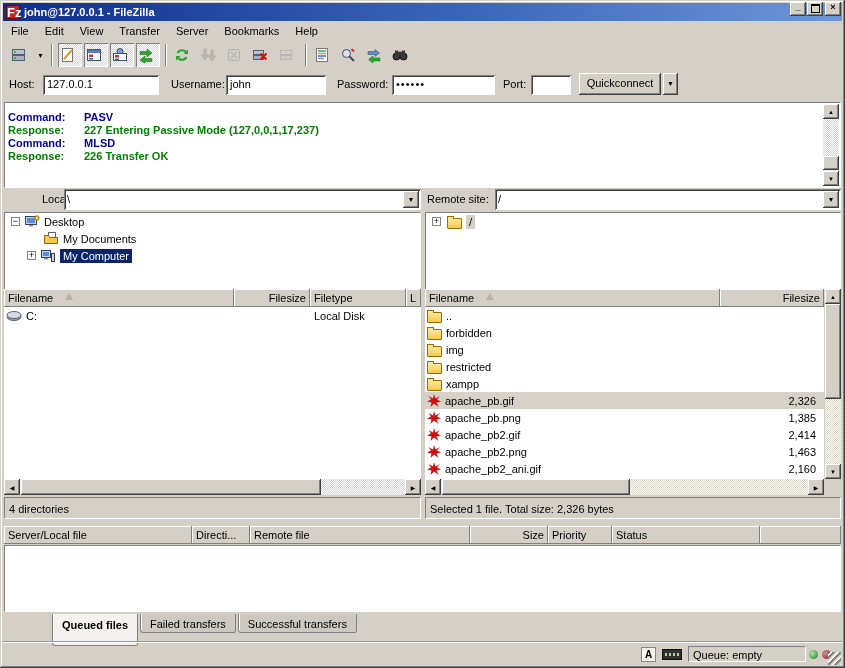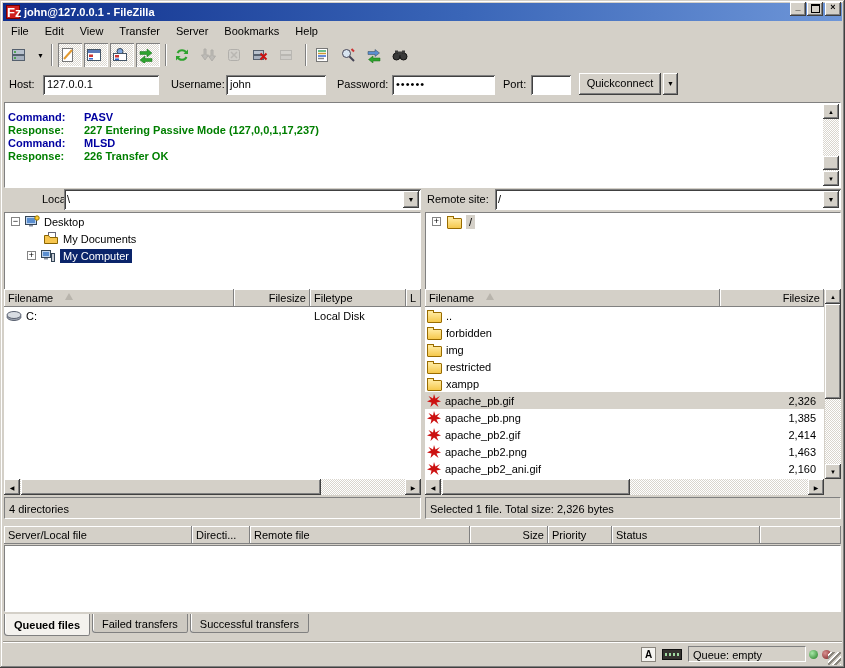--- a/index.html
+++ b/index.html
@@ -60,21 +60,21 @@
   .statusline{position:absolute;left:0;right:0;top:308px;height:22px;background:#D4D0C8;padding:5px 0 0 4px;box-sizing:border-box;}
   
   .fold{width:13px;height:9px;background:linear-gradient(#FFE89A,#F5C84C);border:1px solid #996C00;border-radius:1px;position:relative;margin:3px 4px 0 2px;flex:none;}
   .fold:before{content:"";position:absolute;left:-1px;top:-3px;width:5px;height:2px;background:#FFE89A;border:1px solid #996C00;border-bottom:none;}
   
   .queue{left:4px;right:4px;top:524px;height:88px;}
   .qheader{position:absolute;left:0;right:0;top:2px;height:22px;display:flex;}
   .qbody{position:absolute;left:0;right:0;top:21px;bottom:0;background:#FFF;}
   .tabs{left:4px;top:614px;height:22px;display:flex;}
   .tab{padding:4px 10px 0;background:#CDC9C1;box-shadow: inset 1px -1px 0 #808080, inset -1px 0 0 #808080, inset 2px 0 0 #FFF;height:19px;box-sizing:border-box;margin-right:2px;border-radius:0 0 3px 3px;}
-  .tab.active{background:#F4F2EE;font-weight:bold;height:22px;padding-top:5px;}
+  .tab.active{background:#F4F2EE;font-weight:bold;height:32px;padding-top:5px;margin-left:48px;}
   
   .statusbar{left:3px;right:3px;top:641px;height:24px;border-top:1px solid #9A968E;box-shadow: inset 0 1px 0 #FFF;}
   .led{position:absolute;top:8px;width:9px;height:9px;border-radius:50%;}
   .grip{position:absolute;right:1px;bottom:1px;width:13px;height:13px;
         background:repeating-linear-gradient(135deg, transparent 0 2px, #FFF 2px 3px, #8A867E 3px 5px);}
   svg{display:block;}
 </style>
 </head>
 <body>
 

